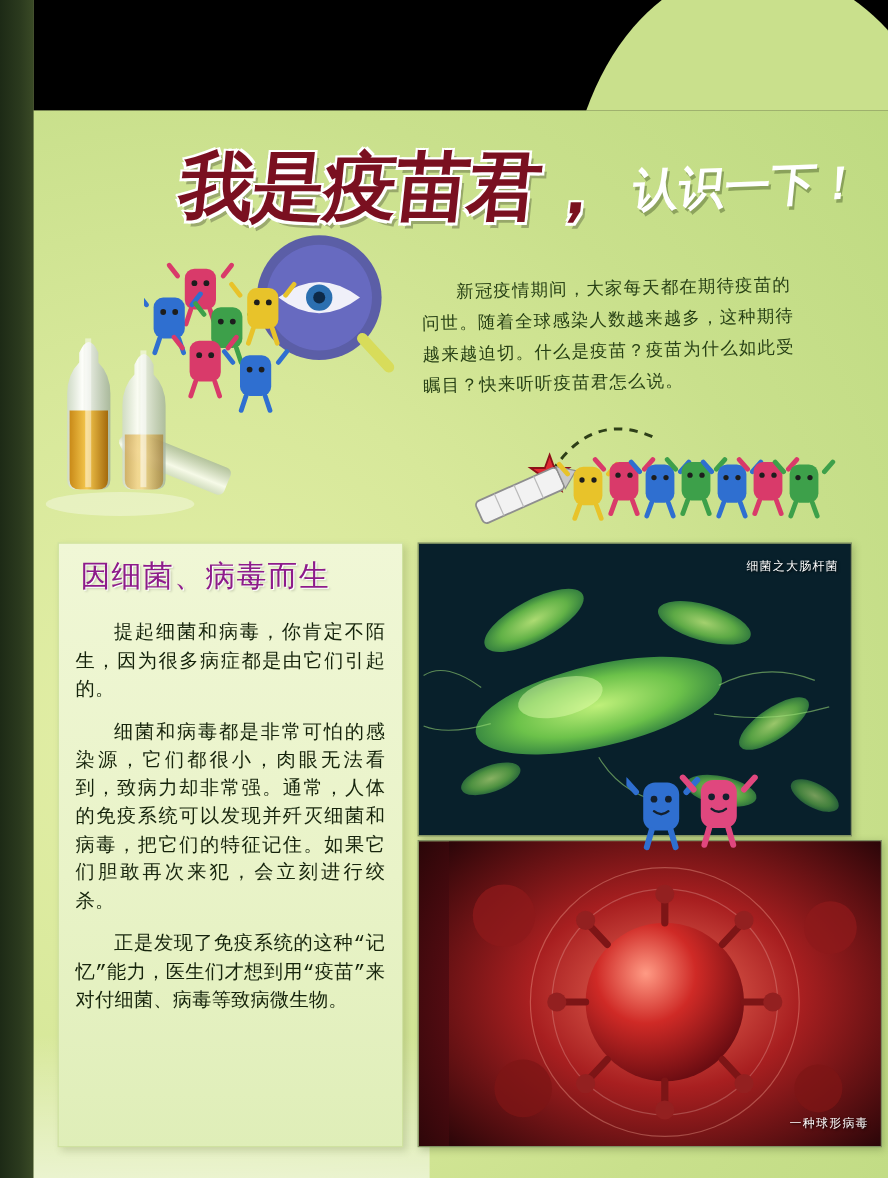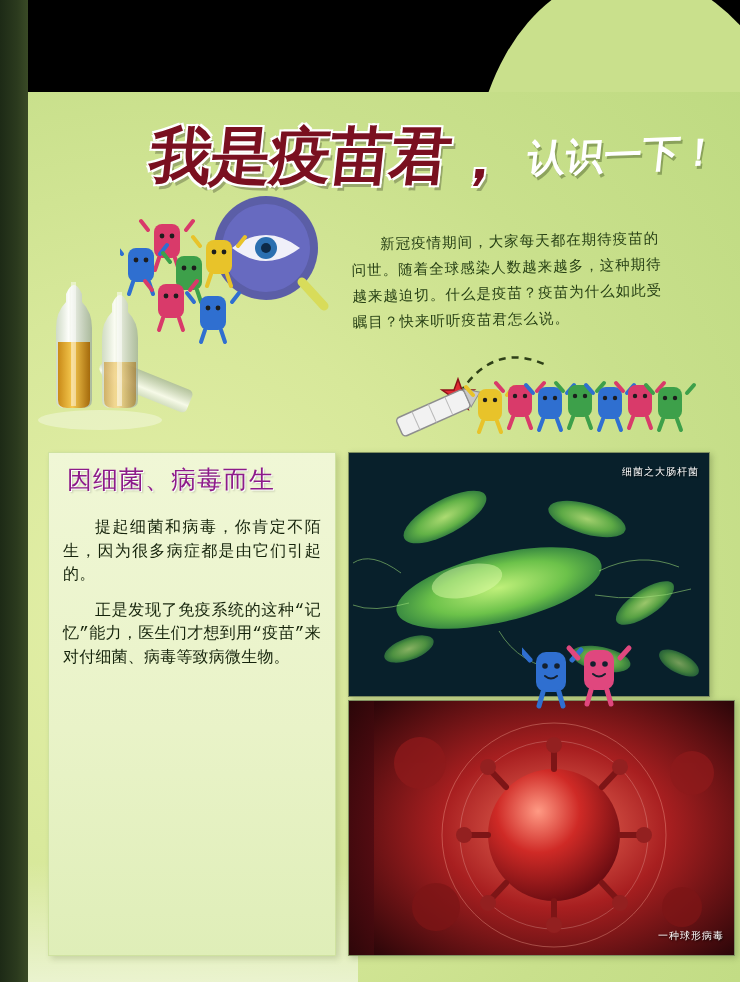--- a/index.html
+++ b/index.html
@@ -434,20 +434,21 @@
             <path d="M-5 6 l-7 -8 M29 6 l7 -8 M5 32 l-4 11 M19 32 l4 11" stroke="#3da04a" stroke-width="4" stroke-linecap="round"></path>
           </g>
       </g>
     </svg>
   </div>
 
   <div class="article">
     <div class="article-title">因细菌、病毒而生</div>
     <div class="article-body">
       <p>提起细菌和病毒，你肯定不陌生，因为很多病症都是由它们引起的。</p>
+      <p>细菌和病毒都是非常可怕的感染源，它们都很小，肉眼无法看到，致病力却非常强。通常，人体的免疫系统可以发现并歼灭细菌和病毒，把它们的特征记住。如果它们胆敢再次来犯，会立刻进行绞杀。</p>
       <p>正是发现了免疫系统的这种“记忆”能力，医生们才想到用“疫苗”来对付细菌、病毒等致病微生物。</p>
     </div>
   </div>
 
   <div class="photo photo-bacteria">
     <svg width="360" height="243" viewBox="0 0 360 243" aria-hidden="true">
       <defs>
         <radialGradient id="bact" cx="50%" cy="50%" r="60%">
           <stop offset="0%" stop-color="#bff07a"></stop>
           <stop offset="55%" stop-color="#6cc24a"></stop>

